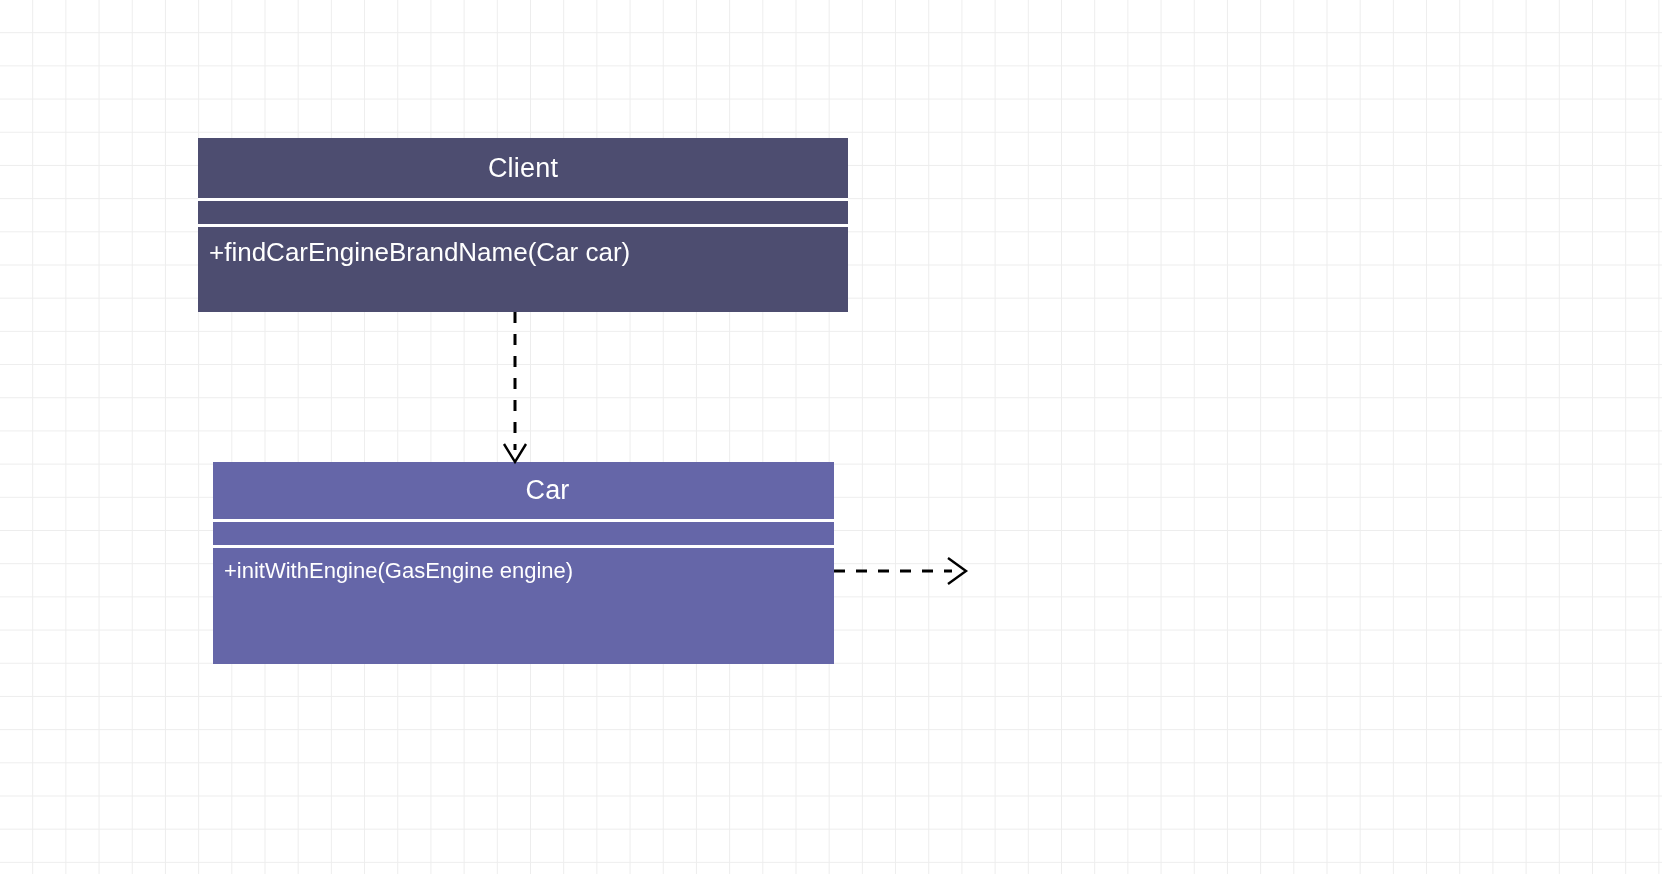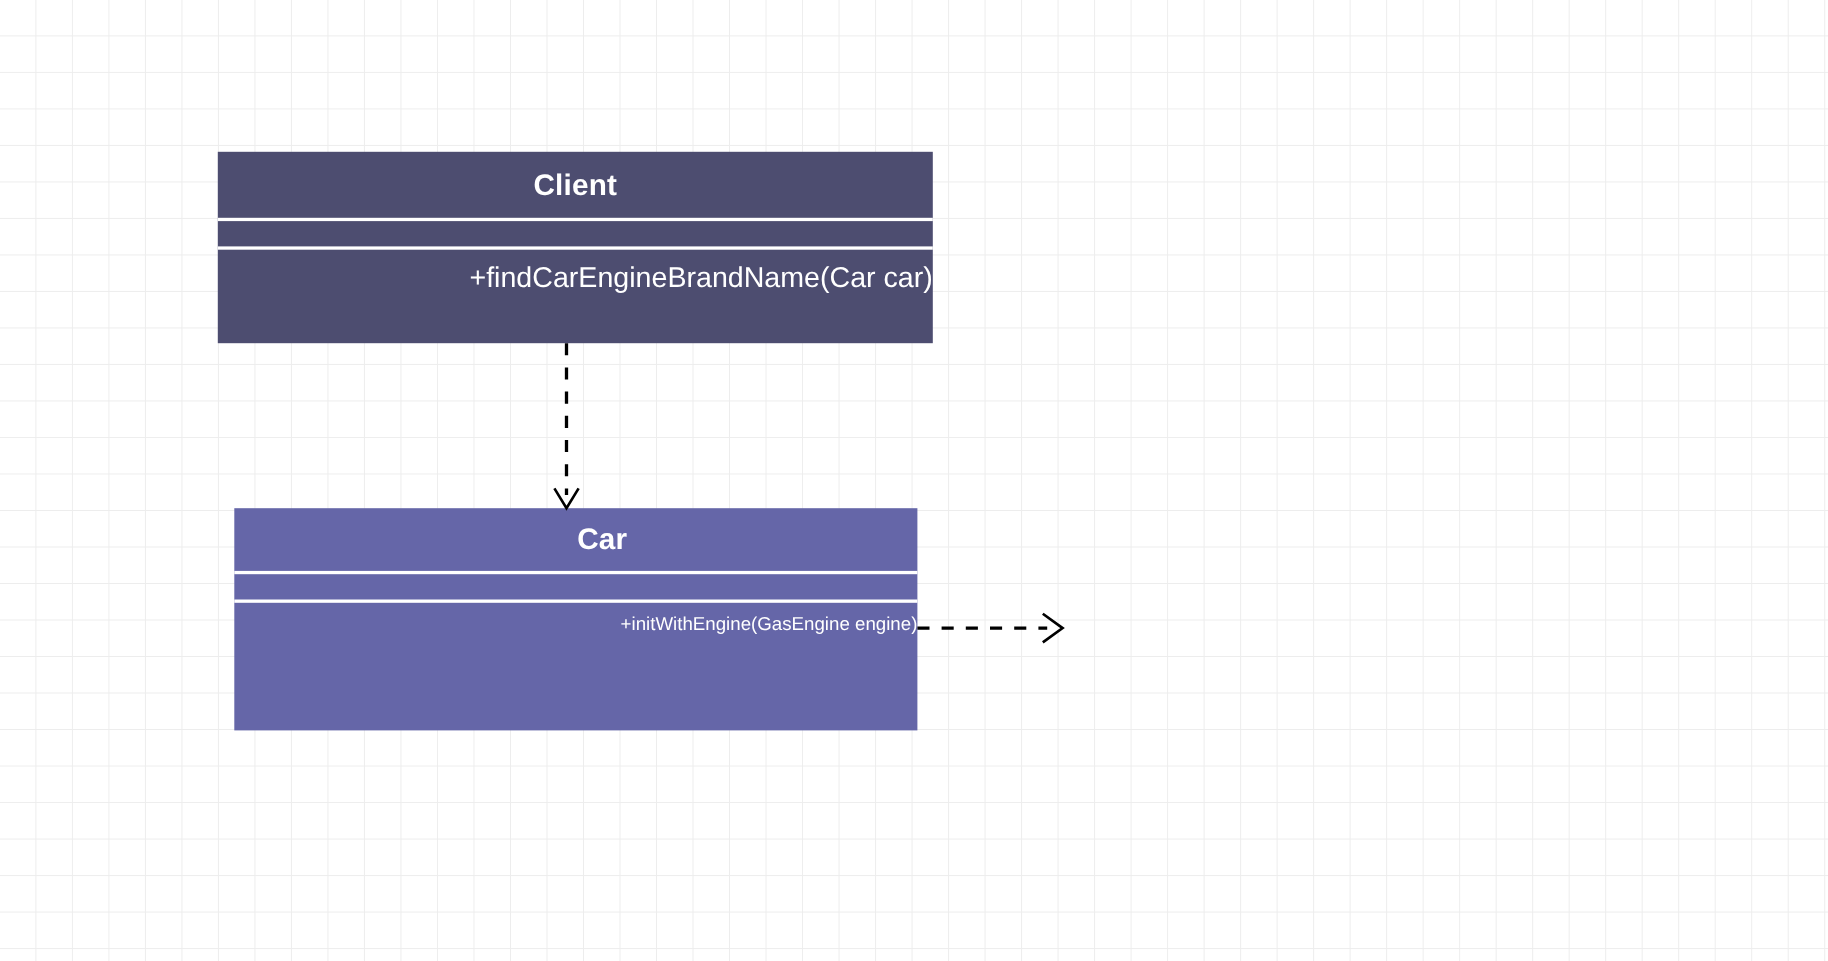--- a/index.html
+++ b/index.html
@@ -41,27 +41,26 @@
     top: 12px;
     right: -12px;
     bottom: -12px;
     background: #efeff0;
     z-index: -1;
   }
   .compartment {
     position: relative;
     box-sizing: border-box;
     overflow: hidden;
-    align-items: flex-end;
   }
   .comp-title {
     display: flex;
     align-items: center;
     justify-content: center;
-    font-weight: bold;
+    font-weight: normal;
     letter-spacing: 0.2px;
   }
   .comp-sep {
     border-top: 3px solid #ffffff;
   }
   .comp-body {
     padding-left: 11px;
     display: flex;
     flex-direction: column;
     justify-content: flex-start;
@@ -86,21 +85,21 @@
   
   #class-car {
     left: 213px;
     top: 462px;
     width: 621px;
     height: 202px;
     background: #6566a8;
   }
   #class-car .comp-title { height: 57px; font-size: 27px; margin-left: 48px; }
   #class-car .comp-attrs { height: 26px; }
-  #class-car .comp-ops   { flex: 1; padding-top: 10px; font-size: 17px; }
+  #class-car .comp-ops   { flex: 1; padding-top: 10px; font-size: 22px; }
 
   
   #class-gasengine {
     left: 966px;
     top: 478px;
     width: 500px;
     height: 177px;
     background: #8084d6;
   }
   #class-gasengine .comp-title { height: 56px; font-size: 25px; }

